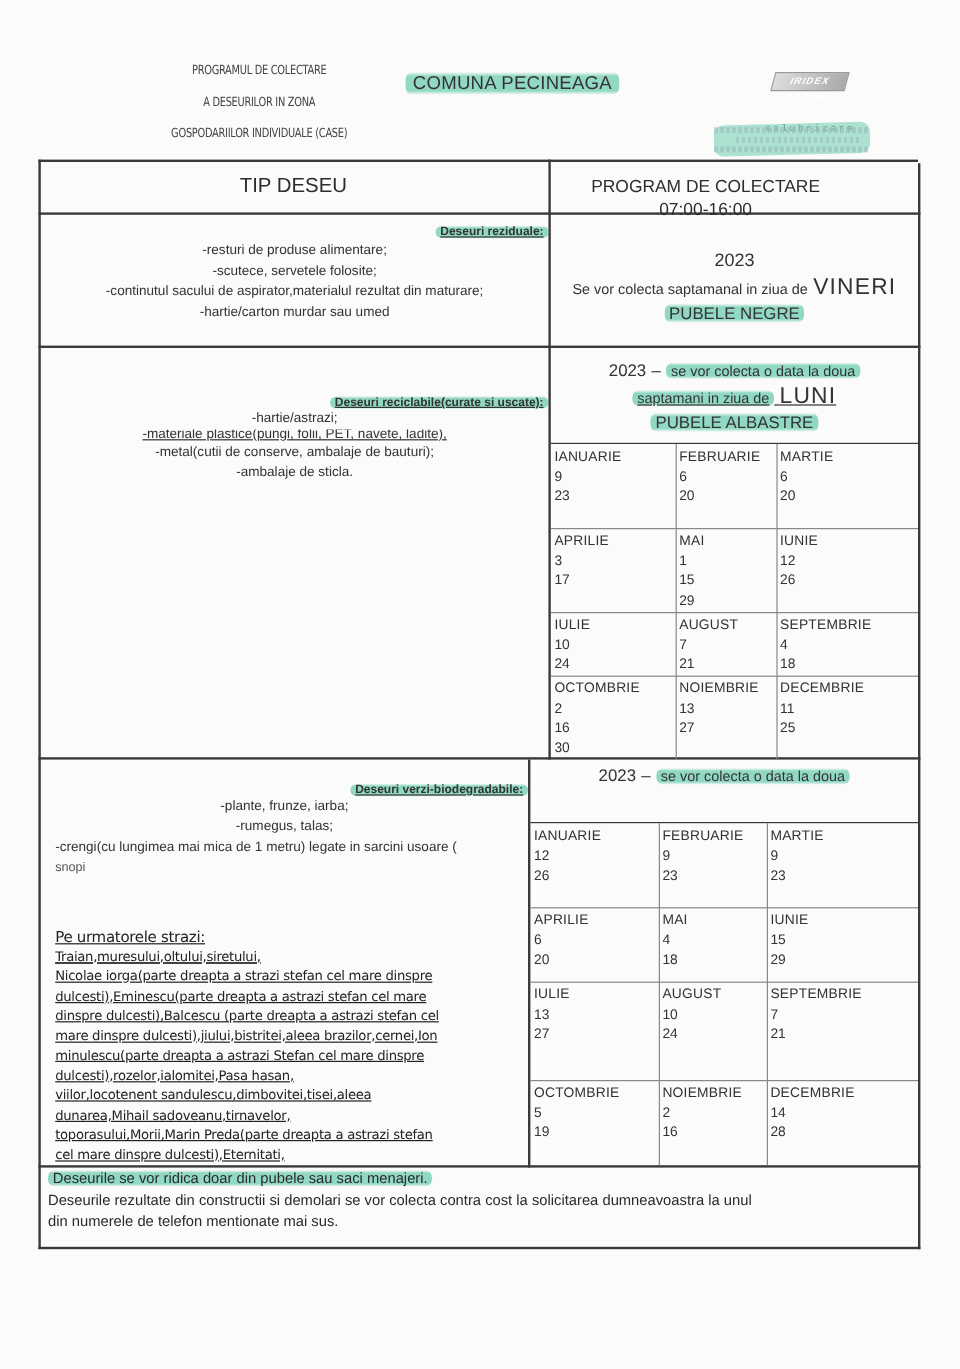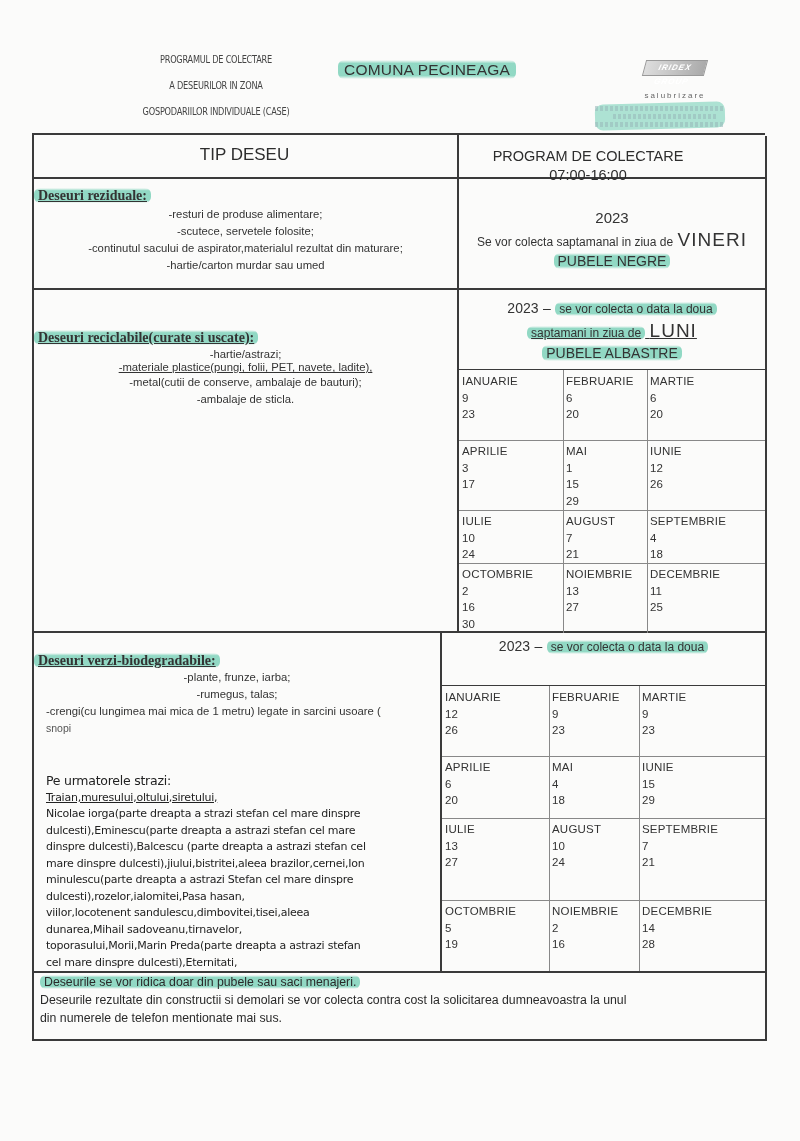--- a/index.html
+++ b/index.html
@@ -7,44 +7,44 @@
   body { position: relative; font-family: "Liberation Sans", sans-serif; color: #2a2a2a; }
 
   .hl { background: linear-gradient(180deg, rgba(120,210,185,0) 0%, rgba(110,205,178,0.75) 18%, rgba(110,205,178,0.75) 82%, rgba(120,210,185,0) 100%); border-radius: 6px; padding: 0 4px; }
 
   .left-head { position: absolute; left: 96px; top: 46px; width: 240px; text-align: center; font-family: "DejaVu Sans", sans-serif; font-size: 10.5px; line-height: 26px; color: #444; letter-spacing: -0.3px; transform: scaleX(0.78); transform-origin: center top; }
   .commune { position: absolute; left: 338px; top: 61px; font-size: 15.5px; color: #333; letter-spacing: 0.2px; }
   .commune span { padding: 1px 6px; }
 
   .logo { position: absolute; left: 630px; top: 60px; width: 90px; text-align: center; }
   .logo-mark { display: inline-block; width: 62px; height: 16px; border: 1px solid #999; background: linear-gradient(90deg,#ddd,#aaa); transform: skewX(-15deg); font-size: 8px; color: #fff; line-height: 14px; font-weight: bold; font-style: italic; letter-spacing: 1px; }
-  .logo-sub { font-family: Liberation Sans, sans-serif; font-size: 8px; color: #666; letter-spacing: 2px; margin-top: 3px; }
+  .logo-sub { font-family: Liberation Mono, monospace; font-size: 8px; color: #666; letter-spacing: 2px; margin-top: 14px; }
   .contact { position: absolute; left: 595px; top: 103px; width: 130px; height: 26px; }
   .contact div { height: 5px; margin: 3px 0; background: repeating-linear-gradient(90deg, #9bb 0 3px, transparent 3px 5px); opacity: 0.6; }
   .contact .swash { position: absolute; inset: 0; background: rgba(110,205,178,0.55); border-radius: 8px; transform: rotate(-1.5deg); }
 
   .sheet { position: absolute; left: 32px; top: 133px; width: 735px; height: 1060px; }
   .line { position: absolute; background: #3a3a3a; }
 
   .cell { position: absolute; }
   .hdr { font-size: 17px; text-align: center; color: #2d2d2d; }
-  .cat-title { font-size: 14px; font-weight: bold; text-decoration: underline; text-align: left; color: #333; font-family: Liberation Serif, serif; }
+  .cat-title { font-size: 10px; font-weight: bold; text-decoration: underline; text-align: right; color: #333; }
   .bullets { font-size: 11.3px; line-height: 17px; text-align: center; color: #333; }
 
   .sched { text-align: center; color: #333; }
   .sched .yr { font-size: 15px; }
   .sched .txt { font-size: 12px; }
   .sched .day { font-size: 19px; letter-spacing: 1px; }
   .sched .bin { font-size: 14px; }
 
   .month { position: absolute; font-size: 11.5px; line-height: 16.5px; color: #333; }
   .month .mname { letter-spacing: 0.2px; }
   .mgrid-line { position: absolute; background: #888; }
 
-  .streets { position: absolute; font-family: "DejaVu Sans", sans-serif; font-size: 11px; line-height: 16.5px; color: #222; letter-spacing: -0.25px; }
+  .streets { position: absolute; font-family: "DejaVu Sans", sans-serif; font-size: 11px; line-height: 16.5px; color: #222; letter-spacing: -0.25px; text-decoration: underline; }
   .streets .lead { font-size: 12.5px; }
   .streets .first { text-decoration: underline; }
 
   .footer { position: absolute; font-size: 12.3px; line-height: 18px; color: #2a2a2a; }
 </style>
 </head>
 <body>
 
 <div class="left-head">
   <div>PROGRAMUL DE COLECTARE</div>

